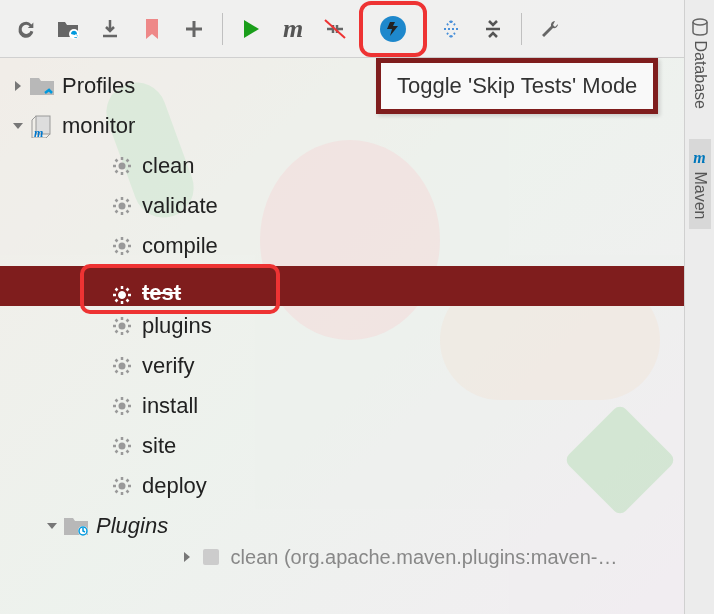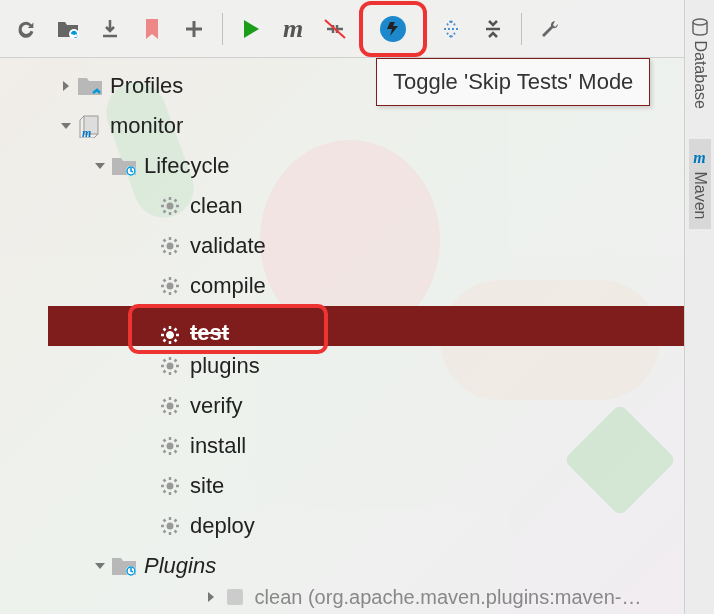--- a/index.html
+++ b/index.html
@@ -56,21 +56,21 @@
       width: 1px;
       height: 32px;
       background: #c0c0c0;
       margin: 0 4px;
     }
     .tooltip {
       position: absolute;
       top: 58px;
       left: 376px;
       background: #f9f9f9;
-      border: 1px solid #7f1d1d;
+      border: 5px solid #7f1d1d;
       padding: 10px 16px;
       font-size: 22px;
       color: #333;
       z-index: 10;
       box-shadow: 2px 2px 4px rgba(0,0,0,0.15);
     }
     .sidebar-right {
       position: absolute;
       right: 0;
       top: 0;
@@ -92,21 +92,20 @@
       padding: 10px 2px;
       cursor: pointer;
     }
     .sidebar-right-icon {
       width: 20px;
     }
     .tree {
       position: relative;
       z-index: 1;
       padding-top: 8px;
-      margin-left: 48px;
     }
     .tree-row {
       display: flex;
       align-items: center;
       height: 40px;
       padding-left: 8px;
       font-size: 22px;
       color: #222;
     }
     .tree-row.selected {
@@ -278,133 +277,117 @@
     <span class="node-icon">
       <svg width="24" height="24" viewBox="0 0 24 24">
           <rect x="6" y="2" width="14" height="18" fill="#ddd" stroke="#999"></rect>
           <path d="M6 2l-4 4v18h14l4-4" fill="none" stroke="#999"></path>
           <text x="4" y="23" font-size="12" font-style="italic" font-family="serif" fill="#0077cc" font-weight="bold">m</text>
         </svg>
     </span>
     <span>monitor</span>
   </div>
 
-  <div class="tree-row indent-2">
+
+  <div class="tree-row indent-3">
+    <span class="gear-icon">
+        <svg width="22" height="22" viewBox="0 0 22 22">
+          <circle cx="11" cy="11" r="3.5" fill="#999"></circle>
+          <path d="M11 2v3M11 17v3M2 11h3M17 11h3M4.5 4.5l2 2M15.5 15.5l2 2M4.5 17.5l2-2M15.5 6.5l2-2" stroke="#999" stroke-width="2.5"></path>
+        </svg>
+      </span>
+    <span>clean</span>
+  </div>
+  <div class="tree-row indent-3">
+    <span class="gear-icon">
+        <svg width="22" height="22" viewBox="0 0 22 22">
+          <circle cx="11" cy="11" r="3.5" fill="#999"></circle>
+          <path d="M11 2v3M11 17v3M2 11h3M17 11h3M4.5 4.5l2 2M15.5 15.5l2 2M4.5 17.5l2-2M15.5 6.5l2-2" stroke="#999" stroke-width="2.5"></path>
+        </svg>
+      </span>
+    <span>validate</span>
+  </div>
+  <div class="tree-row indent-3">
+    <span class="gear-icon">
+        <svg width="22" height="22" viewBox="0 0 22 22">
+          <circle cx="11" cy="11" r="3.5" fill="#999"></circle>
+          <path d="M11 2v3M11 17v3M2 11h3M17 11h3M4.5 4.5l2 2M15.5 15.5l2 2M4.5 17.5l2-2M15.5 6.5l2-2" stroke="#999" stroke-width="2.5"></path>
+        </svg>
+      </span>
+    <span>compile</span>
+  </div>
+  <div class="tree-row indent-3 selected highlighted-red">
+    <span class="gear-icon">
+        <svg width="22" height="22" viewBox="0 0 22 22">
+          <circle cx="11" cy="11" r="3.5" fill="#fff"></circle>
+          <path d="M11 2v3M11 17v3M2 11h3M17 11h3M4.5 4.5l2 2M15.5 15.5l2 2M4.5 17.5l2-2M15.5 6.5l2-2" stroke="#fff" stroke-width="2.5"></path>
+        </svg>
+      </span>
+    <span class="strike" style="font-weight:600;">test</span>
+  </div>
+  <div class="tree-row indent-3">
+    <span class="gear-icon">
+        <svg width="22" height="22" viewBox="0 0 22 22">
+          <circle cx="11" cy="11" r="3.5" fill="#999"></circle>
+          <path d="M11 2v3M11 17v3M2 11h3M17 11h3M4.5 4.5l2 2M15.5 15.5l2 2M4.5 17.5l2-2M15.5 6.5l2-2" stroke="#999" stroke-width="2.5"></path>
+        </svg>
+      </span>
+    <span>plugins</span>
+  </div>
+  <div class="tree-row indent-3">
+    <span class="gear-icon">
+        <svg width="22" height="22" viewBox="0 0 22 22">
+          <circle cx="11" cy="11" r="3.5" fill="#999"></circle>
+          <path d="M11 2v3M11 17v3M2 11h3M17 11h3M4.5 4.5l2 2M15.5 15.5l2 2M4.5 17.5l2-2M15.5 6.5l2-2" stroke="#999" stroke-width="2.5"></path>
+        </svg>
+      </span>
+    <span>verify</span>
+  </div>
+  <div class="tree-row indent-3">
+    <span class="gear-icon">
+        <svg width="22" height="22" viewBox="0 0 22 22">
+          <circle cx="11" cy="11" r="3.5" fill="#999"></circle>
+          <path d="M11 2v3M11 17v3M2 11h3M17 11h3M4.5 4.5l2 2M15.5 15.5l2 2M4.5 17.5l2-2M15.5 6.5l2-2" stroke="#999" stroke-width="2.5"></path>
+        </svg>
+      </span>
+    <span>install</span>
+  </div>
+  <div class="tree-row indent-3">
+    <span class="gear-icon">
+        <svg width="22" height="22" viewBox="0 0 22 22">
+          <circle cx="11" cy="11" r="3.5" fill="#999"></circle>
+          <path d="M11 2v3M11 17v3M2 11h3M17 11h3M4.5 4.5l2 2M15.5 15.5l2 2M4.5 17.5l2-2M15.5 6.5l2-2" stroke="#999" stroke-width="2.5"></path>
+        </svg>
+      </span>
+    <span>site</span>
+  </div>
+  <div class="tree-row indent-3">
+    <span class="gear-icon">
+        <svg width="22" height="22" viewBox="0 0 22 22">
+          <circle cx="11" cy="11" r="3.5" fill="#999"></circle>
+          <path d="M11 2v3M11 17v3M2 11h3M17 11h3M4.5 4.5l2 2M15.5 15.5l2 2M4.5 17.5l2-2M15.5 6.5l2-2" stroke="#999" stroke-width="2.5"></path>
+        </svg>
+      </span>
+    <span>deploy</span>
+  </div>
+
+  <div class="tree-row indent-2b">
     <span class="chevron">
       <svg width="14" height="12" viewBox="0 0 14 12">
           <path d="M2 3l5 6 5-6z" fill="#777"></path>
         </svg>
     </span>
     <span class="folder-icon">
       <svg width="26" height="22" viewBox="0 0 26 22">
           <path d="M1 3h9l2 3h13v14H1z" fill="#b8b8b8"></path>
           <circle cx="20" cy="16" r="5" fill="#fff"></circle>
           <path d="M20 13v3l2 1" stroke="#0099dd" stroke-width="1.5" fill="none"></path>
           <circle cx="20" cy="16" r="4" stroke="#0099dd" stroke-width="1.5" fill="none"></circle>
         </svg>
     </span>
-    <span>Lifecycle</span>
-  </div>
-
-  <div class="tree-row indent-3">
-    <span class="gear-icon">
-        <svg width="22" height="22" viewBox="0 0 22 22">
-          <circle cx="11" cy="11" r="3.5" fill="#999"></circle>
-          <path d="M11 2v3M11 17v3M2 11h3M17 11h3M4.5 4.5l2 2M15.5 15.5l2 2M4.5 17.5l2-2M15.5 6.5l2-2" stroke="#999" stroke-width="2.5"></path>
-        </svg>
-      </span>
-    <span>clean</span>
-  </div>
-  <div class="tree-row indent-3">
-    <span class="gear-icon">
-        <svg width="22" height="22" viewBox="0 0 22 22">
-          <circle cx="11" cy="11" r="3.5" fill="#999"></circle>
-          <path d="M11 2v3M11 17v3M2 11h3M17 11h3M4.5 4.5l2 2M15.5 15.5l2 2M4.5 17.5l2-2M15.5 6.5l2-2" stroke="#999" stroke-width="2.5"></path>
-        </svg>
-      </span>
-    <span>validate</span>
-  </div>
-  <div class="tree-row indent-3">
-    <span class="gear-icon">
-        <svg width="22" height="22" viewBox="0 0 22 22">
-          <circle cx="11" cy="11" r="3.5" fill="#999"></circle>
-          <path d="M11 2v3M11 17v3M2 11h3M17 11h3M4.5 4.5l2 2M15.5 15.5l2 2M4.5 17.5l2-2M15.5 6.5l2-2" stroke="#999" stroke-width="2.5"></path>
-        </svg>
-      </span>
-    <span>compile</span>
-  </div>
-  <div class="tree-row indent-3 selected highlighted-red">
-    <span class="gear-icon">
-        <svg width="22" height="22" viewBox="0 0 22 22">
-          <circle cx="11" cy="11" r="3.5" fill="#fff"></circle>
-          <path d="M11 2v3M11 17v3M2 11h3M17 11h3M4.5 4.5l2 2M15.5 15.5l2 2M4.5 17.5l2-2M15.5 6.5l2-2" stroke="#fff" stroke-width="2.5"></path>
-        </svg>
-      </span>
-    <span class="strike" style="font-weight:600;">test</span>
-  </div>
-  <div class="tree-row indent-3">
-    <span class="gear-icon">
-        <svg width="22" height="22" viewBox="0 0 22 22">
-          <circle cx="11" cy="11" r="3.5" fill="#999"></circle>
-          <path d="M11 2v3M11 17v3M2 11h3M17 11h3M4.5 4.5l2 2M15.5 15.5l2 2M4.5 17.5l2-2M15.5 6.5l2-2" stroke="#999" stroke-width="2.5"></path>
-        </svg>
-      </span>
-    <span>plugins</span>
-  </div>
-  <div class="tree-row indent-3">
-    <span class="gear-icon">
-        <svg width="22" height="22" viewBox="0 0 22 22">
-          <circle cx="11" cy="11" r="3.5" fill="#999"></circle>
-          <path d="M11 2v3M11 17v3M2 11h3M17 11h3M4.5 4.5l2 2M15.5 15.5l2 2M4.5 17.5l2-2M15.5 6.5l2-2" stroke="#999" stroke-width="2.5"></path>
-        </svg>
-      </span>
-    <span>verify</span>
-  </div>
-  <div class="tree-row indent-3">
-    <span class="gear-icon">
-        <svg width="22" height="22" viewBox="0 0 22 22">
-          <circle cx="11" cy="11" r="3.5" fill="#999"></circle>
-          <path d="M11 2v3M11 17v3M2 11h3M17 11h3M4.5 4.5l2 2M15.5 15.5l2 2M4.5 17.5l2-2M15.5 6.5l2-2" stroke="#999" stroke-width="2.5"></path>
-        </svg>
-      </span>
-    <span>install</span>
-  </div>
-  <div class="tree-row indent-3">
-    <span class="gear-icon">
-        <svg width="22" height="22" viewBox="0 0 22 22">
-          <circle cx="11" cy="11" r="3.5" fill="#999"></circle>
-          <path d="M11 2v3M11 17v3M2 11h3M17 11h3M4.5 4.5l2 2M15.5 15.5l2 2M4.5 17.5l2-2M15.5 6.5l2-2" stroke="#999" stroke-width="2.5"></path>
-        </svg>
-      </span>
-    <span>site</span>
-  </div>
-  <div class="tree-row indent-3">
-    <span class="gear-icon">
-        <svg width="22" height="22" viewBox="0 0 22 22">
-          <circle cx="11" cy="11" r="3.5" fill="#999"></circle>
-          <path d="M11 2v3M11 17v3M2 11h3M17 11h3M4.5 4.5l2 2M15.5 15.5l2 2M4.5 17.5l2-2M15.5 6.5l2-2" stroke="#999" stroke-width="2.5"></path>
-        </svg>
-      </span>
-    <span>deploy</span>
-  </div>
-
-  <div class="tree-row indent-2b">
-    <span class="chevron">
-      <svg width="14" height="12" viewBox="0 0 14 12">
-          <path d="M2 3l5 6 5-6z" fill="#777"></path>
-        </svg>
-    </span>
-    <span class="folder-icon">
-      <svg width="26" height="22" viewBox="0 0 26 22">
-          <path d="M1 3h9l2 3h13v14H1z" fill="#b8b8b8"></path>
-          <circle cx="20" cy="16" r="5" fill="#fff"></circle>
-          <path d="M20 13v3l2 1" stroke="#0099dd" stroke-width="1.5" fill="none"></path>
-          <circle cx="20" cy="16" r="4" stroke="#0099dd" stroke-width="1.5" fill="none"></circle>
-        </svg>
-    </span>
     <span>Plugins</span>
   </div>
 
   <div class="tree-row indent-3" style="height:22px;overflow:hidden;justify-content:center;">
     <span class="chevron" style="margin-left:-28px;">
       <svg width="12" height="14" viewBox="0 0 12 14">
           <path d="M3 2l6 5-6 5z" fill="#777"></path>
         </svg>
     </span>
     <span class="node-icon">

